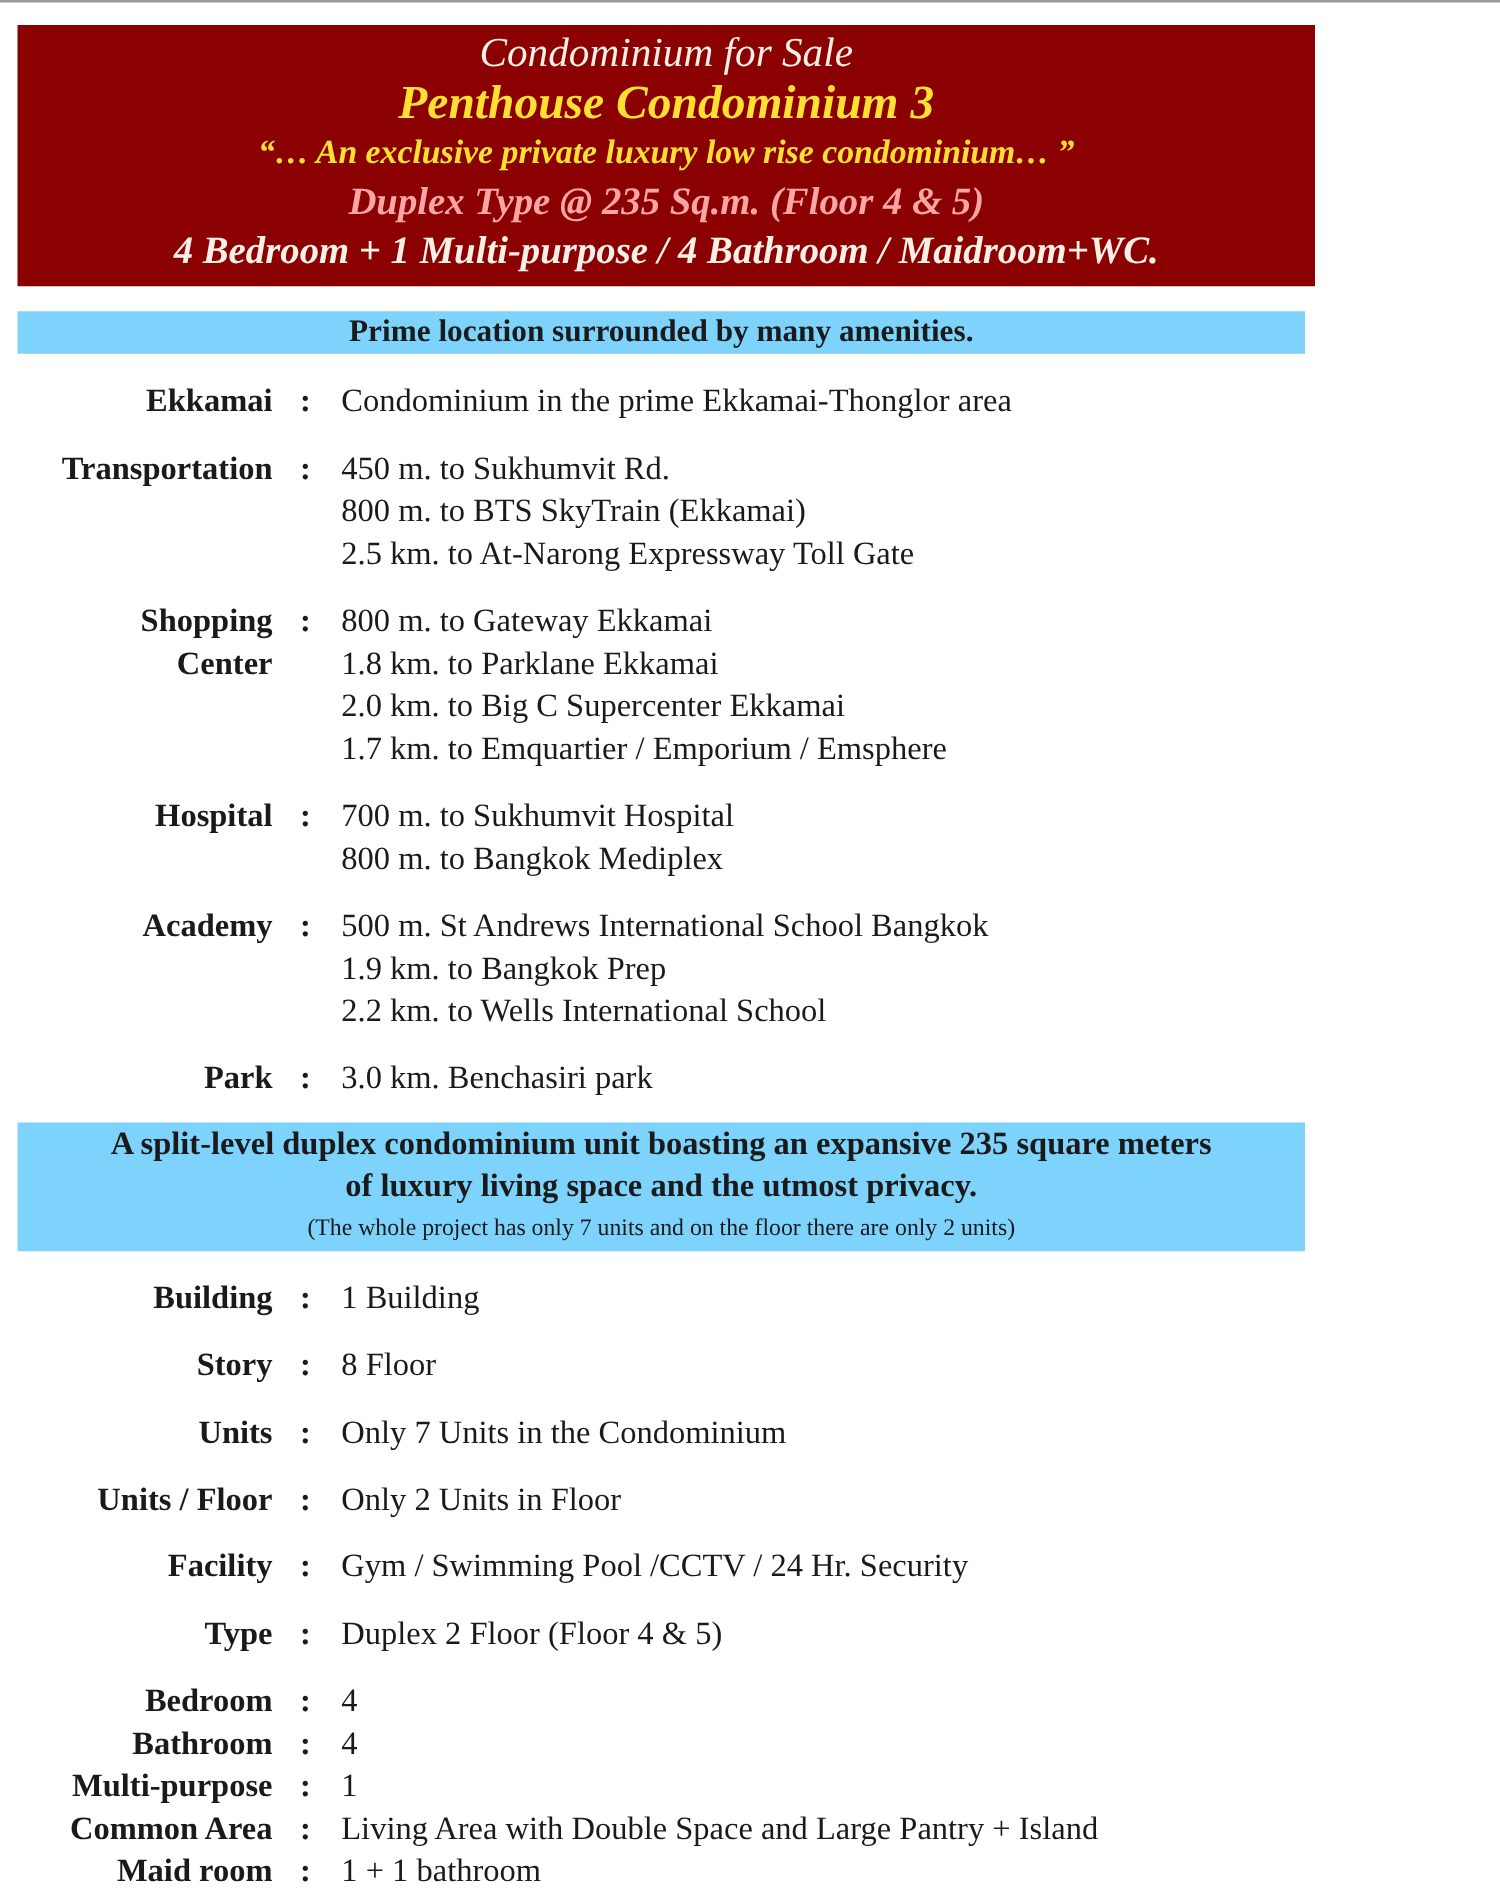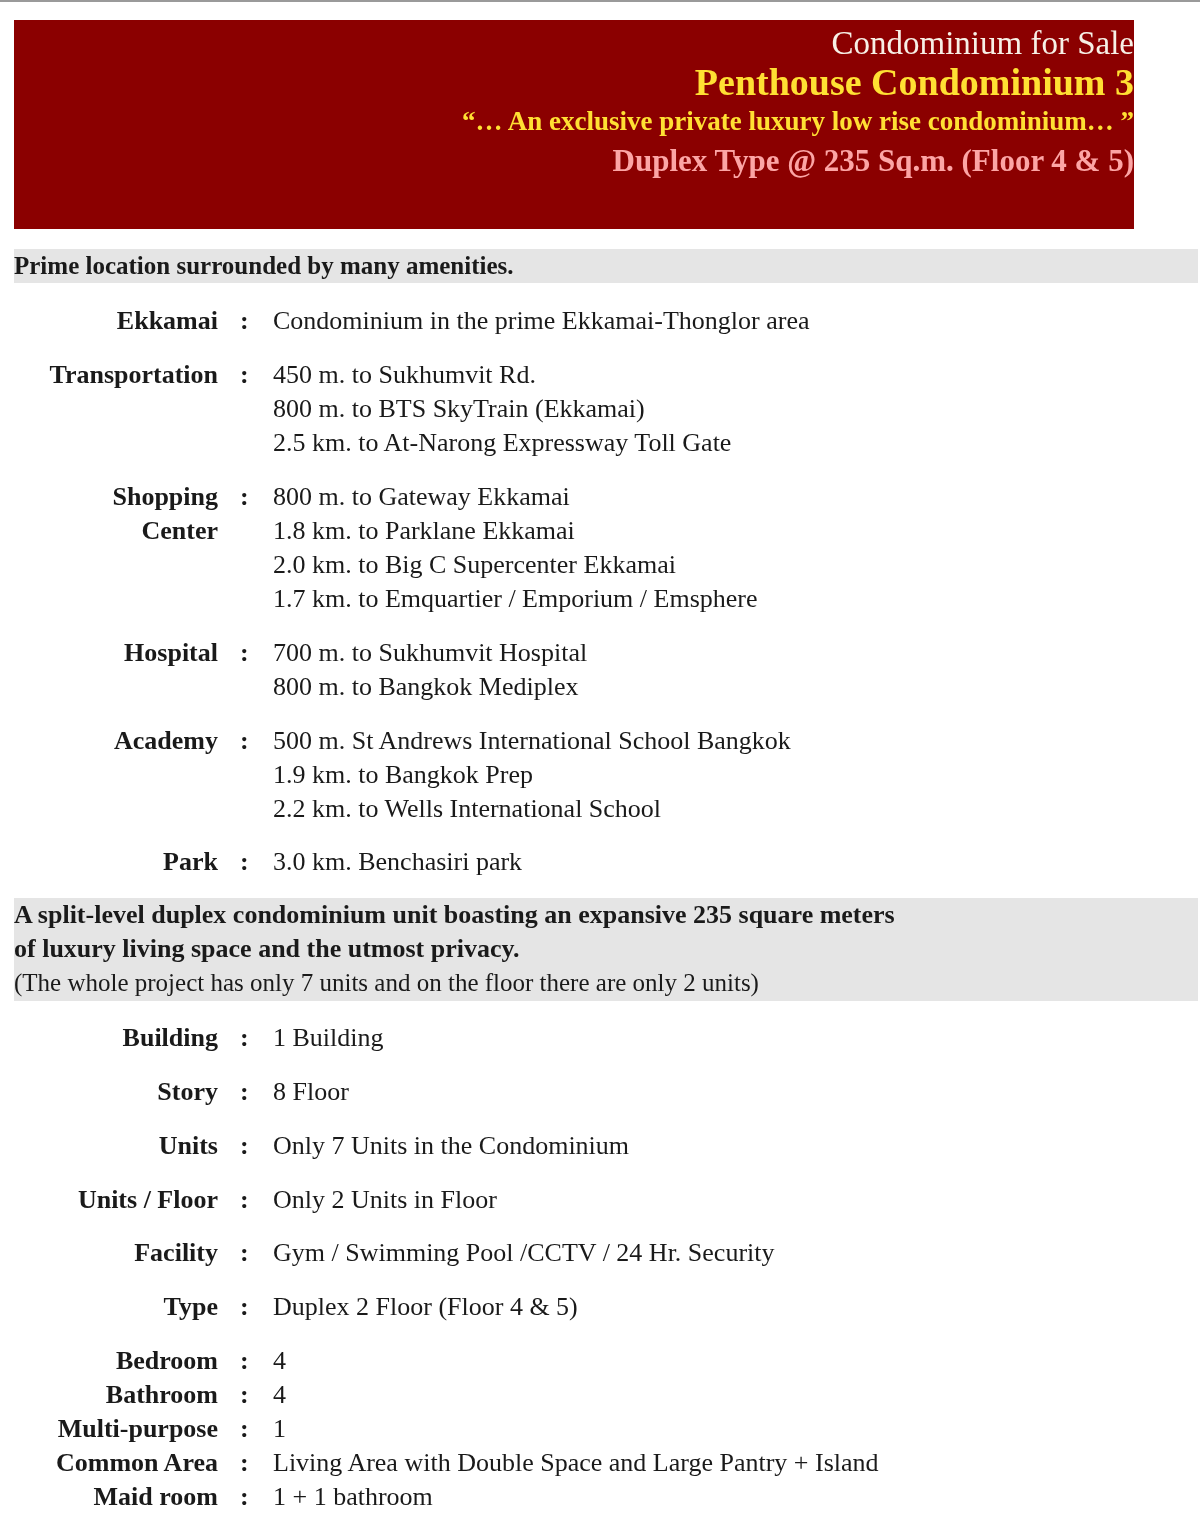--- a/index.html
+++ b/index.html
@@ -2,52 +2,53 @@
 <html><head>
   <meta charset="utf-8">
   <style>
     html, body { margin: 0; padding: 0; background: #ffffff; }
     body {
       width: 1200px; height: 1519px; position: relative; overflow: hidden;
       font-family: "Liberation Serif", "DejaVu Serif", serif; color: #1a1a1a;
     }
     .topline { position: absolute; left: 0; top: 0; width: 1200px; height: 2px; background: #9a9a9a; }
     .banner {
-      position: absolute; left: 14px; top: 20px; width: 1120px; height: 209px;
-      background: #8b0000; text-align: right; box-sizing: border-box; padding-top: 4px;
+      position: absolute; left: 14px; top: 20px; width: 1038px; height: 209px;
+      background: #8b0000; text-align: center; box-sizing: border-box; padding-top: 4px; font-style: italic;
     }
     .banner div { line-height: 39px; font-weight: bold; }
     .b-title { color: #f7f0e6; font-size: 33px; font-weight: normal !important; }
     .b-name { color: #ffe033; font-size: 38px; }
     .b-quote { color: #ffe033; font-size: 27px; }
     .b-type { color: #fca5a5; font-size: 31px; }
     .b-rooms { color: #f7f0e6; font-size: 31px; }
     .gray-band {
-      position: absolute; left: 14px; width: 1184px; background: #e5e5e5;
-      text-align: left; box-sizing: border-box;
+      position: absolute; left: 14px; width: 1030px; background: #7dd3fc;
+      text-align: center; box-sizing: border-box;
     }
     .gb1 { top: 249px; height: 34px; font-size: 25px; font-weight: bold; line-height: 34px; }
     .gb2 { top: 898px; height: 103px; padding-top: 0; }
     .gb2 .l1, .gb2 .l2 { font-size: 26px; font-weight: bold; line-height: 34px; }
-    .gb2 .l3 { font-size: 25px; line-height: 34px; }
+    .gb2 .l3 { font-size: 19px; line-height: 34px; }
     .row { position: absolute; left: 0; width: 1200px; font-size: 26px; line-height: 34px; }
     .row .lbl { position: absolute; right: 982px; text-align: right; font-weight: bold; white-space: nowrap; }
     .row .colon { position: absolute; left: 240px; font-weight: bold; }
     .row .val { position: absolute; left: 273px; white-space: nowrap; }
   </style>
 </head>
 <body>
 
 <div class="topline"></div>
 
 <div class="banner">
   <div class="b-title">Condominium for Sale</div>
   <div class="b-name">Penthouse Condominium 3</div>
   <div class="b-quote">“… An exclusive private luxury low rise condominium… ”</div>
   <div class="b-type">Duplex Type @ 235 Sq.m. (Floor 4 &amp; 5)</div>
+  <div class="b-rooms">4 Bedroom + 1 Multi-purpose  / 4 Bathroom / Maidroom+WC.</div>
 </div>
 
 <div class="gray-band gb1">Prime location surrounded by many amenities.</div>
 
 <div class="row" style="top:304px;">
   <span class="lbl">Ekkamai</span>
   <span class="colon">:</span>
   <span class="val">Condominium in the prime Ekkamai-Thonglor area</span>
 </div>
 

